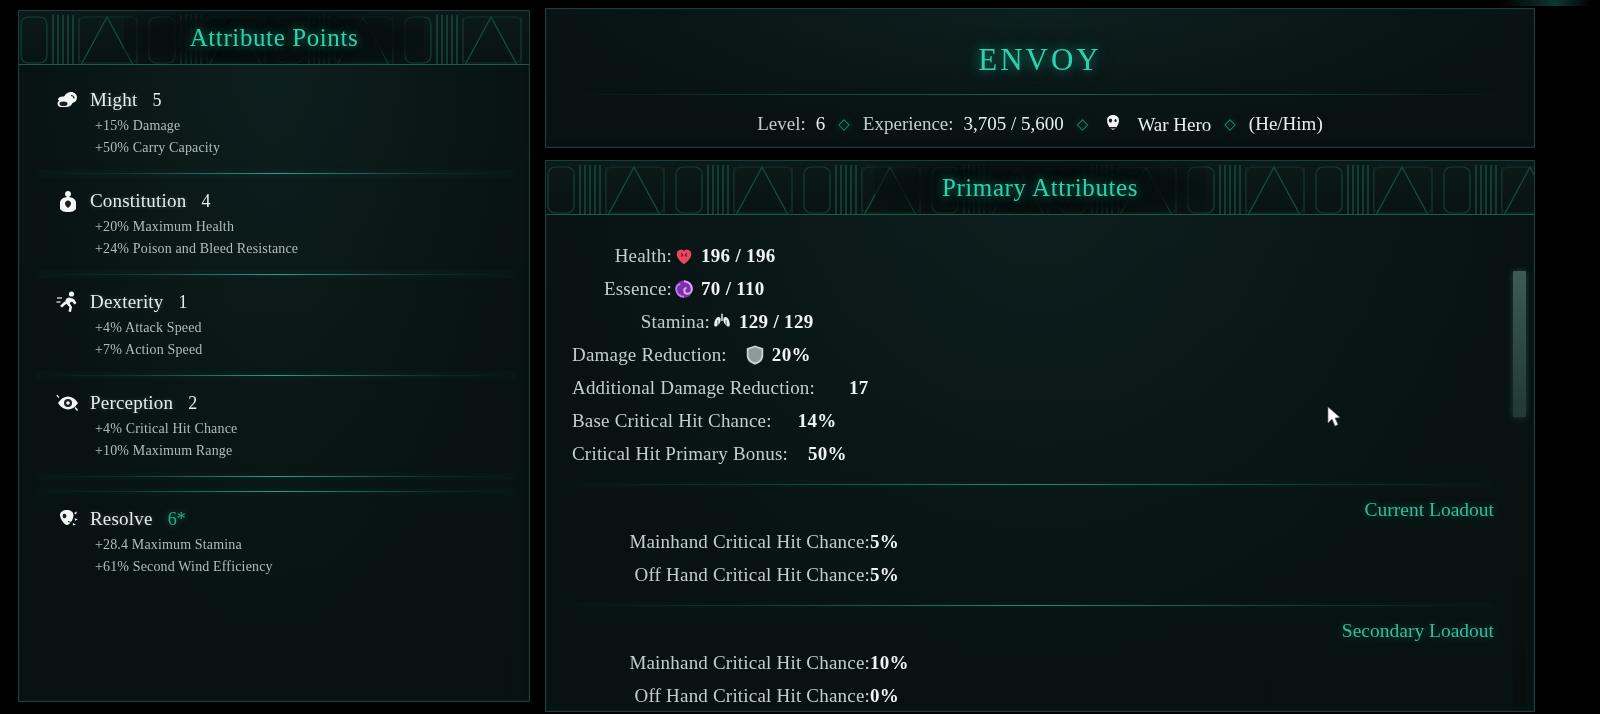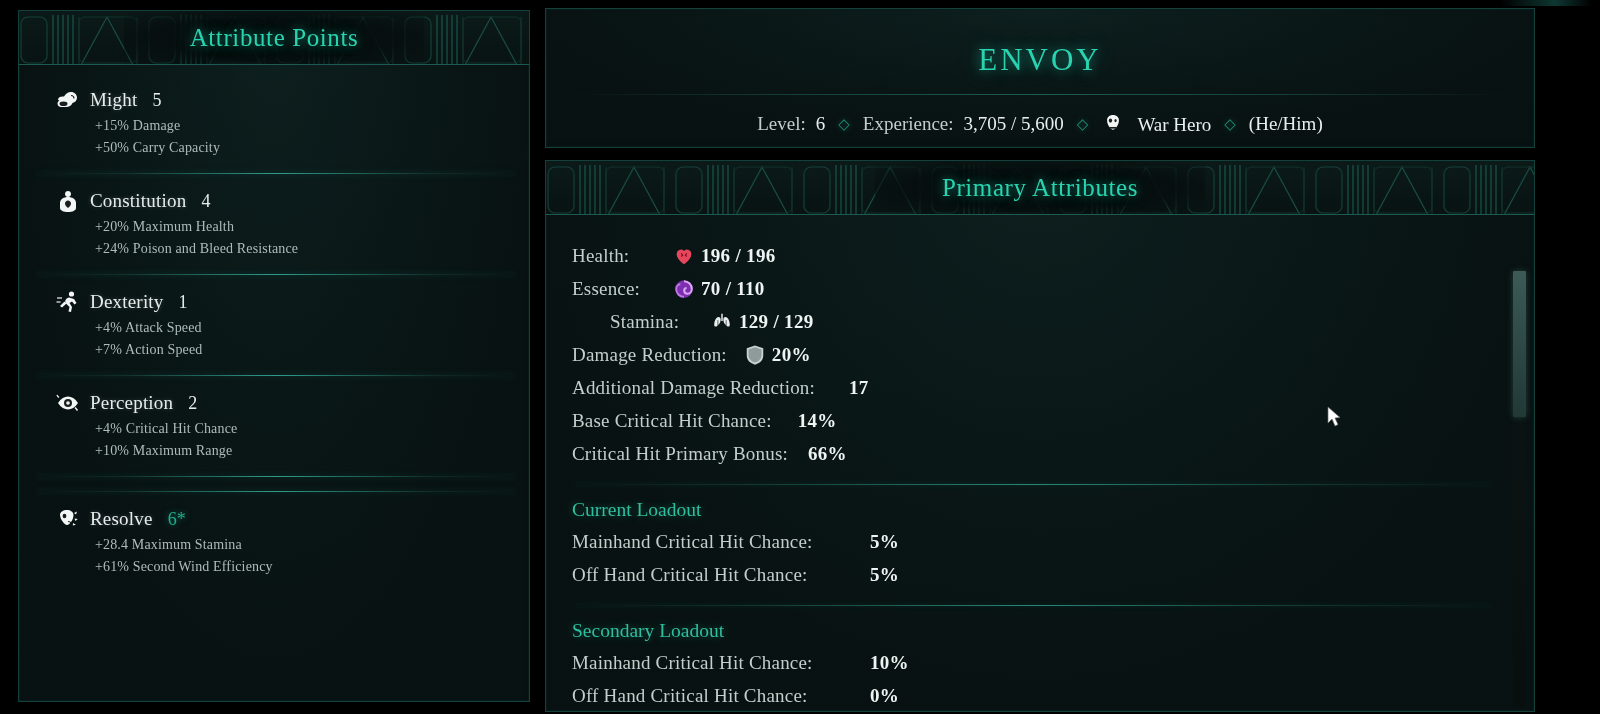--- a/index.html
+++ b/index.html
@@ -169,20 +169,21 @@
     left: 545px;
     top: 160px;
     width: 990px;
     height: 552px;
   }
   #primary-panel .panel-body {
     position: relative;
     height: 496px;
     padding: 24px 40px 16px 26px;
     overflow: hidden;
+    text-align: right;
   }
   .stat-line {
     display: flex;
     align-items: center;
     height: 33px;
     color: #c6d1ce;
     font-size: 19px;
     letter-spacing: 0.2px;
   }
   .stat-label { color: #c3cfcb; }
@@ -492,21 +493,21 @@
       <span class="stat-val" style="margin-left:34px;">17</span>
     </div>
 
     <div class="stat-line">
       <span class="stat-label">Base Critical Hit Chance:</span>
       <span class="stat-val" style="margin-left:26px;">14%</span>
     </div>
 
     <div class="stat-line">
       <span class="stat-label">Critical Hit Primary Bonus:</span>
-      <span class="stat-val" style="margin-left:20px;">66%</span>
+      <span class="stat-val" style="margin-left:20px;">50%</span>
     </div>
 
     <div class="sec-divider"></div>
 
     <div class="sub-head">Current Loadout</div>
     <div class="stat-line">
       <span class="stat-label" style="width:298px;">Mainhand Critical Hit Chance:</span>
       <span class="stat-val">5%</span>
     </div>
     <div class="stat-line">

